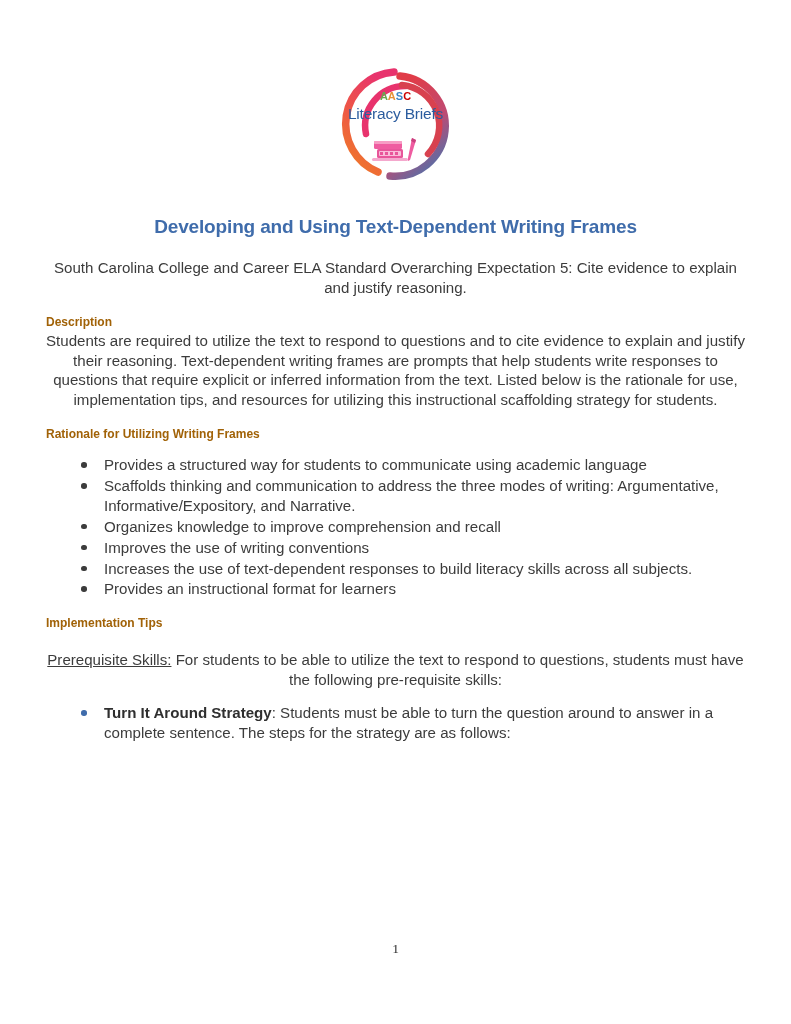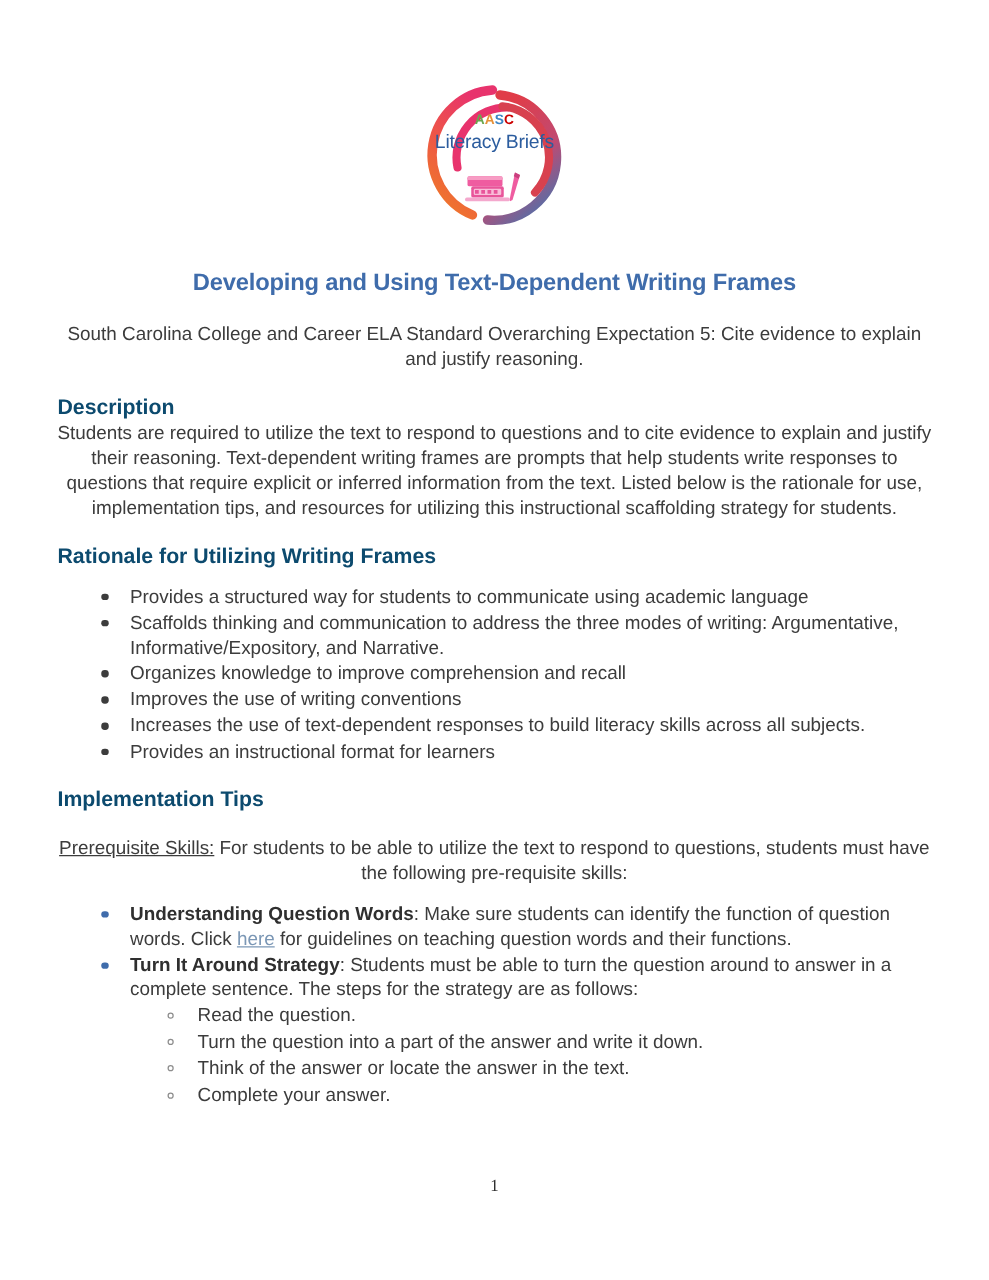--- a/index.html
+++ b/index.html
@@ -91,23 +91,23 @@
   .para {
     margin: 19px 0 0 0;
     font-size: 15.1px;
     line-height: 1.32;
     color: #3c3c3c;
     text-align: center;
   }
 
   .section-head {
     margin: 17px 0 0 0;
-    font-size: 17px;
+    font-size: 12px;
     font-weight: bold;
-    color: #0c4a6e;
+    color: #a16207;
     line-height: 1.25;
   }
 
   .para.under-head {
     margin-top: 1px;
   }
 
   ul.bullets {
     list-style: none;
     margin: 13px 0 0 0;
@@ -244,26 +244,19 @@
     <li>Organizes knowledge to improve comprehension and recall</li>
     <li>Improves the use of writing conventions</li>
     <li>Increases the use of text-dependent responses to build literacy skills across all subjects.</li>
     <li>Provides an instructional format for learners</li>
   </ul>
 
   <h2 class="section-head">Implementation Tips</h2>
   <p class="para"><span class="u">Prerequisite Skills:</span><span> For students to be able to utilize the text to respond to questions, students must have the following pre-requisite skills:</span></p>
 
   <ul class="bullets blue-dots">
-    <li><span class="b">Understanding Question Words</span><span>: Make sure students can identify the function of question words.  Click </span><a class="inline-link" href="#">here</a><span> for guidelines on teaching question words and their functions.</span></li>
     <li><span class="b">Turn It Around Strategy</span><span>: Students must be able to turn the question around to answer in a complete sentence. The steps for the strategy are as follows:</span>
-      <ul class="subbullets">
-        <li>Read the question.</li>
-        <li>Turn the question into a part of the answer and write it down.</li>
-        <li>Think of the answer or locate the answer in the text.</li>
-        <li>Complete your answer.</li>
-      </ul>
     </li>
   </ul>
 
   <div class="page-number">1</div>
 
 </div>
 
 </body></html>

